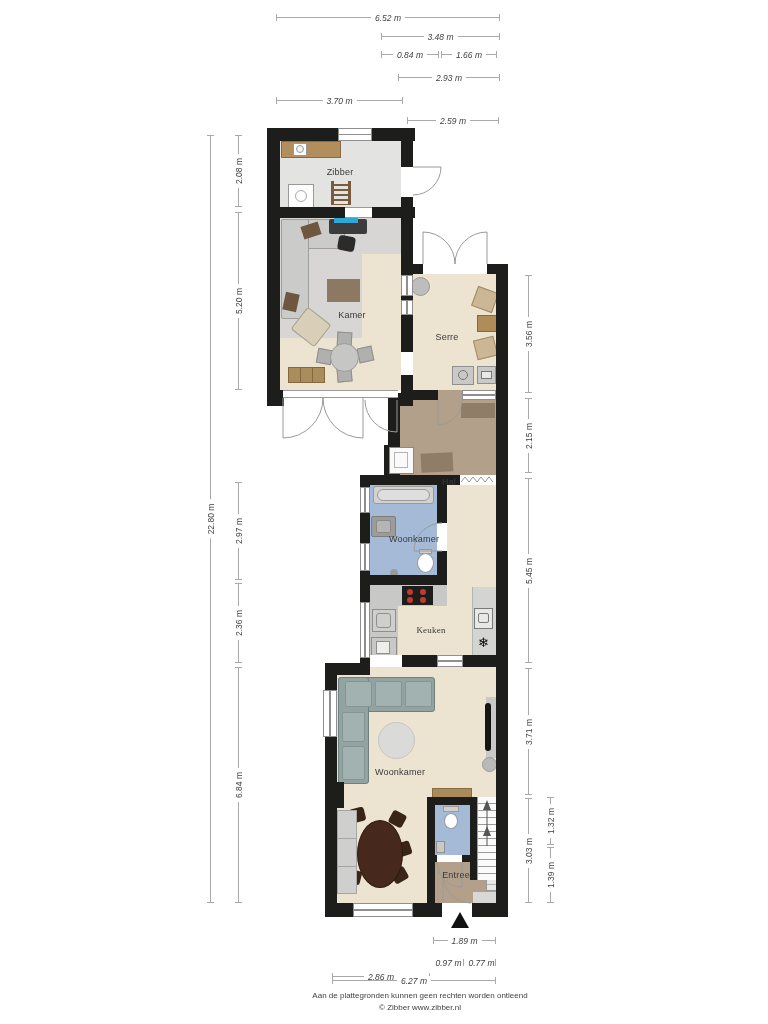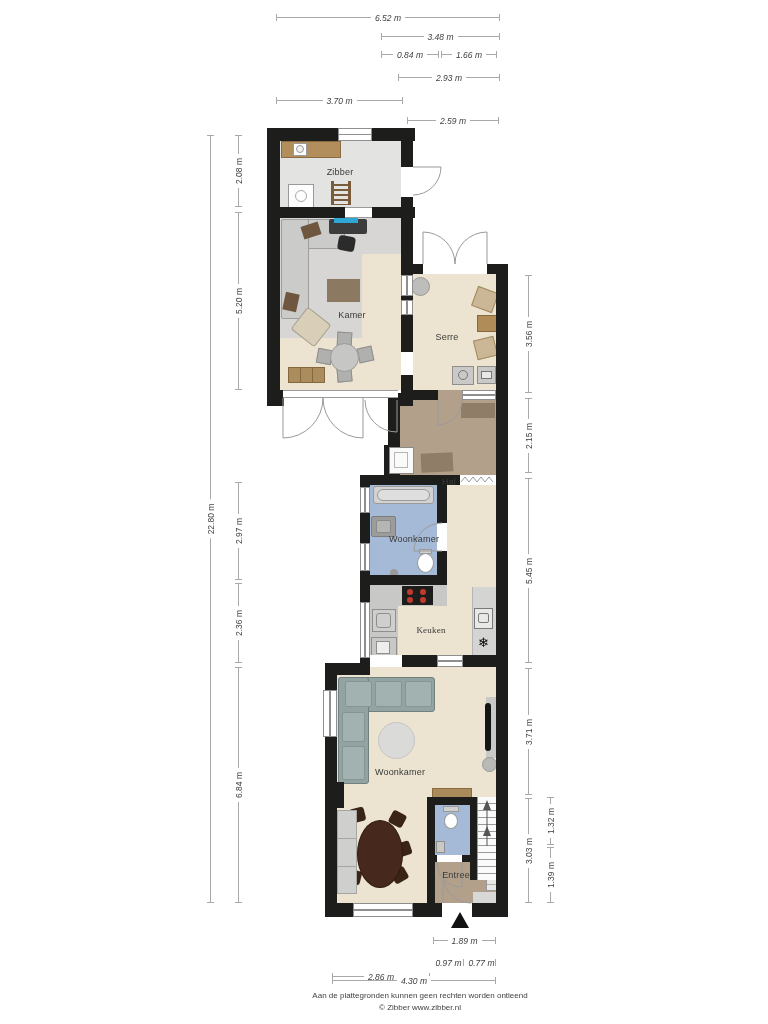--- a/index.html
+++ b/index.html
@@ -305,21 +305,21 @@
   <div class="dimh" style="left:433px;top:940px;width:63px;">
       <span>1.89 m</span>
     </div>
   <div class="dimh" style="left:433px;top:962px;width:31px;">
       <span>0.97 m</span>
     </div>
   <div class="dimh" style="left:467px;top:962px;width:29px;">
       <span>0.77 m</span>
     </div>
   <div class="dimh" style="left:332px;top:980px;width:164px;">
-      <span>4.30 m</span>
+      <span>6.27 m</span>
     </div>
 
   <div class="footer">
     <span style="display:block;">Aan de plattegronden kunnen geen rechten worden ontleend</span>
     <span style="display:block;">© Zibber www.zibber.nl</span>
   </div>
 
 </div>
 
 </body></html>

